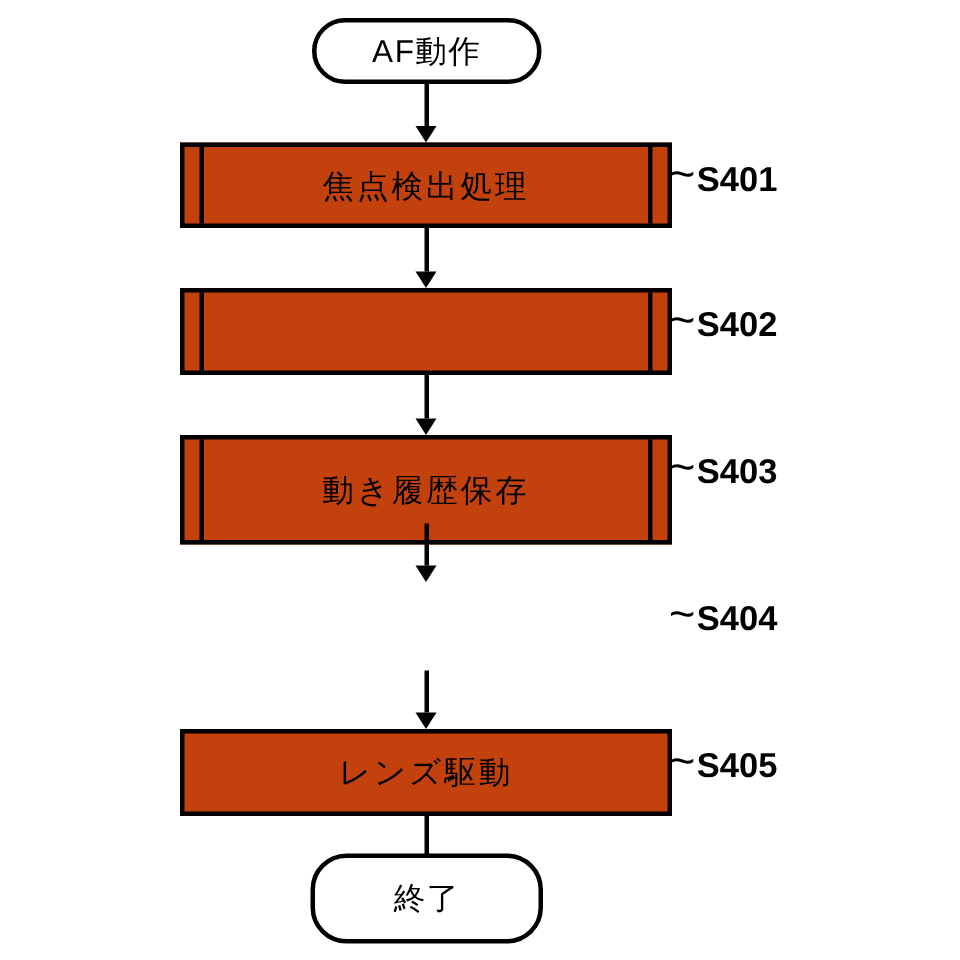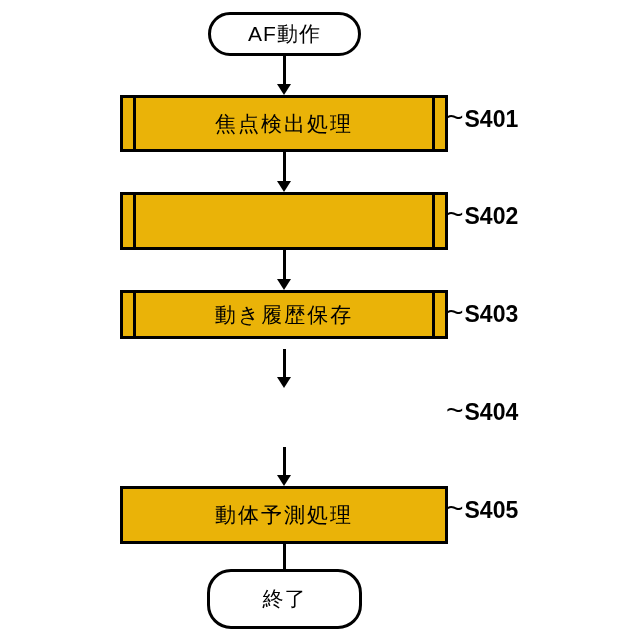--- a/index.html
+++ b/index.html
@@ -25,29 +25,29 @@
     letter-spacing:1px;
   }
   .stadium.start{left:208px;top:12px;width:153px;height:44px;}
   .stadium.end{left:207px;top:569px;width:155px;height:60px;}
 
   
   .pbox{
     position:absolute;
     left:120px;width:328px;
     border:3px solid #000;
-    background:#eab308;
+    background:#c2410c;
     display:flex;align-items:center;justify-content:center;
     font-size:21px;
     box-sizing:border-box;
     letter-spacing:2px;
   }
   .pbox.b1{top:95px;height:57px;}
   .pbox.b2{top:192px;height:58px;}
-  .pbox.b3{top:290px;height:49px;}
+  .pbox.b3{top:290px;height:73px;}
   .pbox.b4{top:388px;height:59px;}
   .pbox.b5{top:486px;height:58px;}
 
   
   .subbar{
     position:absolute;top:0;bottom:0;width:3px;background:#000;
   }
   .subbar.left{left:10px;}
   .subbar.right{right:10px;}
 
@@ -131,21 +131,21 @@
 
   <div class="slabel s4">
     <span class="tilde">~</span>
     <span>S404</span>
   </div>
 
   <div class="aline a5l"></div>
   <div class="ahead a5h"></div>
 
   <div class="pbox b5">
-    <span>動体予測処理</span>
+    <span>レンズ駆動</span>
   </div>
   <div class="slabel s5">
     <span class="tilde">~</span>
     <span>S405</span>
   </div>
 
   <div class="aline a6l"></div>
   <div class="ahead a6h"></div>
 
   <div class="stadium end">

